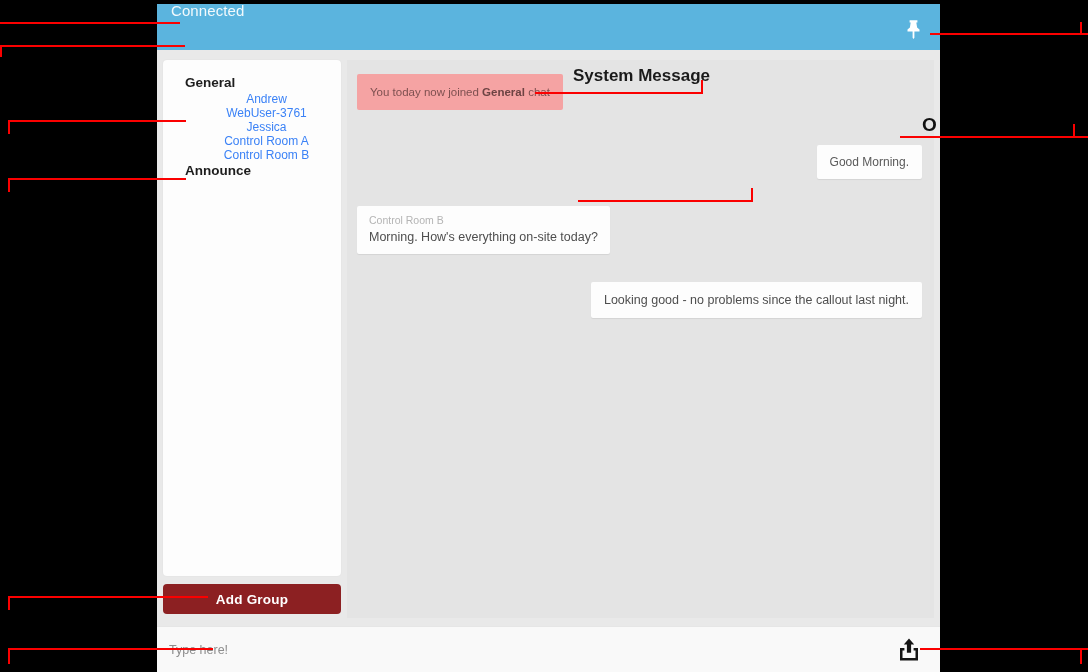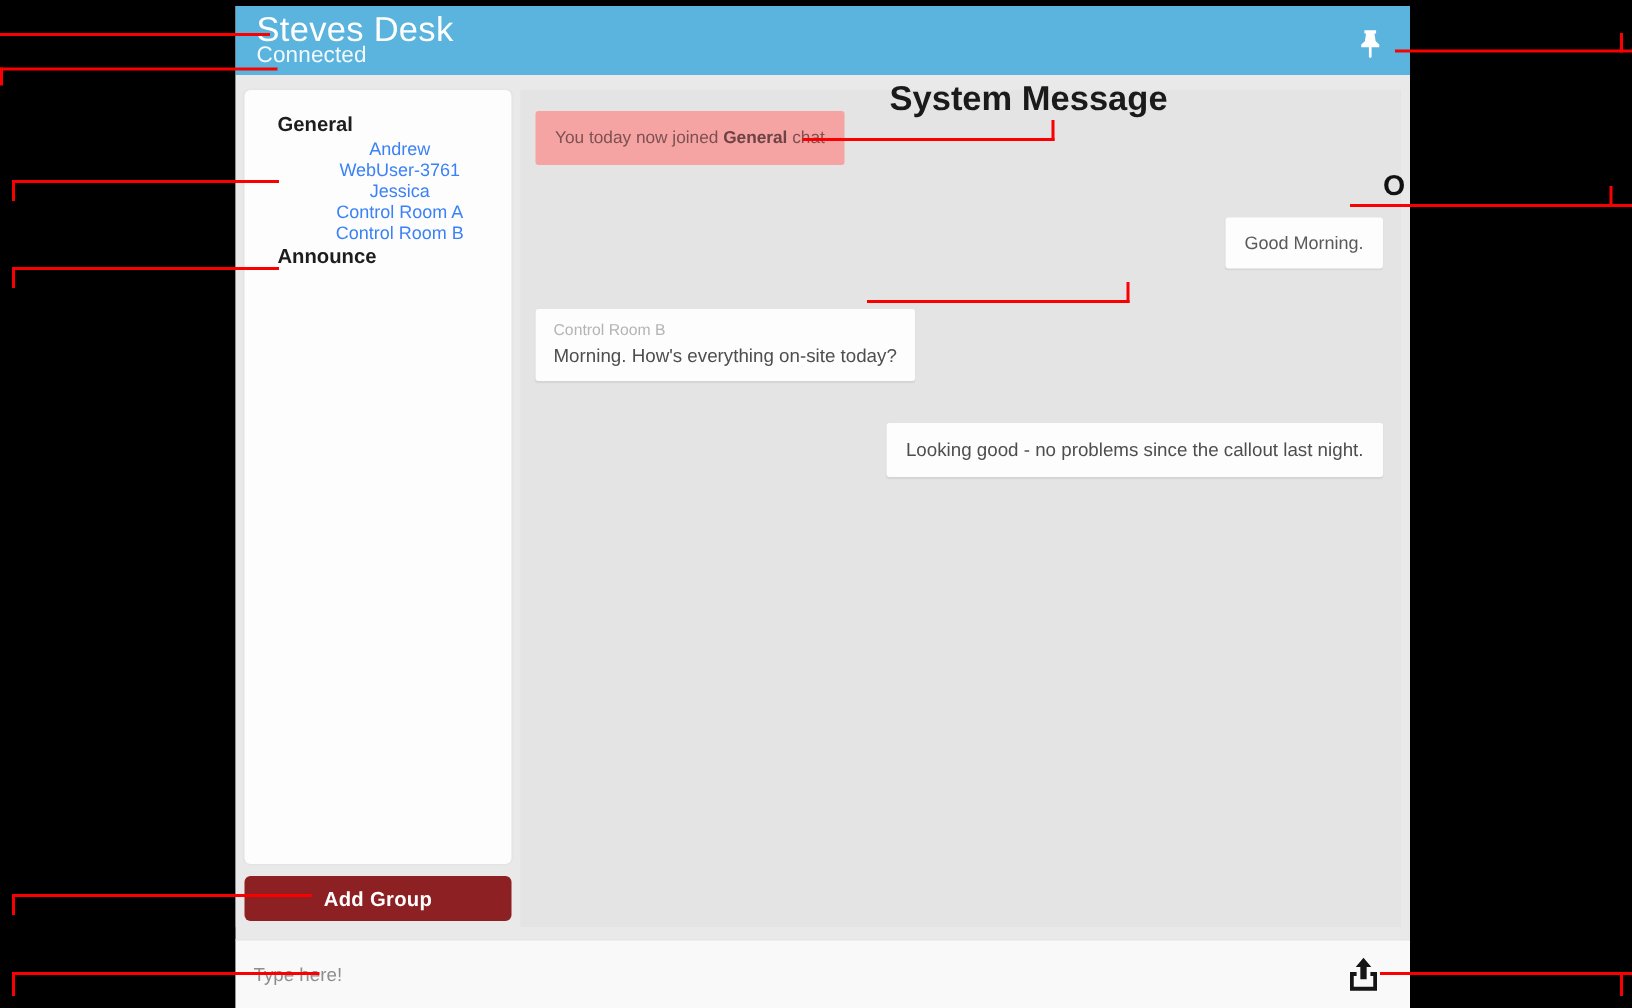--- a/index.html
+++ b/index.html
@@ -151,21 +151,20 @@
 </style>
 </head>
 <body>
 
 <div id="root">
 
   <div class="app">
 
     <div class="header">
       <div class="header-texts">
-        <div class="app-title">Steves Desk</div>
         <div class="app-status">Connected</div>
       </div>
       <div class="pin-btn">
         <svg width="17" height="20" viewBox="0 0 17 20" aria-hidden="true">
           <path d="M4.6 1.2h7.8v2.2h-1.1l.8 5.1 2.4 2.1v1.9H9.4v6.3l-.9 1.1-.9-1.1v-6.3H2.5v-1.9l2.4-2.1.8-5.1H4.6z" fill="#ffffff"></path>
         </svg>
       </div>
     </div>
 
     <div class="body-row">
@@ -252,21 +251,21 @@
     <div class="anno-v" style="left:1080px; top:22px; height:13px;"></div>
 
     <div class="anno-h" style="left:900px; top:136px; width:188px;"></div>
     <div class="anno-v" style="left:1073px; top:124px; height:14px;"></div>
 
     <div class="anno-h" style="left:920px; top:648px; width:168px;"></div>
     <div class="anno-v" style="left:1080px; top:648px; height:16px;"></div>
 
     <div class="anno-h" style="left:535px; top:92px; width:168px;"></div>
     <div class="anno-v" style="left:701px; top:80px; height:14px;"></div>
-    <div class="anno-label" style="left:573px; top:52px; font-size:23px;margin-left:20px;">System Message</div>
+    <div class="anno-label" style="left:573px; top:66px; font-size:17px;">System Message</div>
 
     <div class="anno-h" style="left:578px; top:200px; width:175px;"></div>
     <div class="anno-v" style="left:751px; top:188px; height:14px;"></div>
 
     <div class="anno-label" style="left:922px; top:114px; font-size:19px; color:#111;">O</div>
 
   </div>
 </div>
 
 </body></html>

